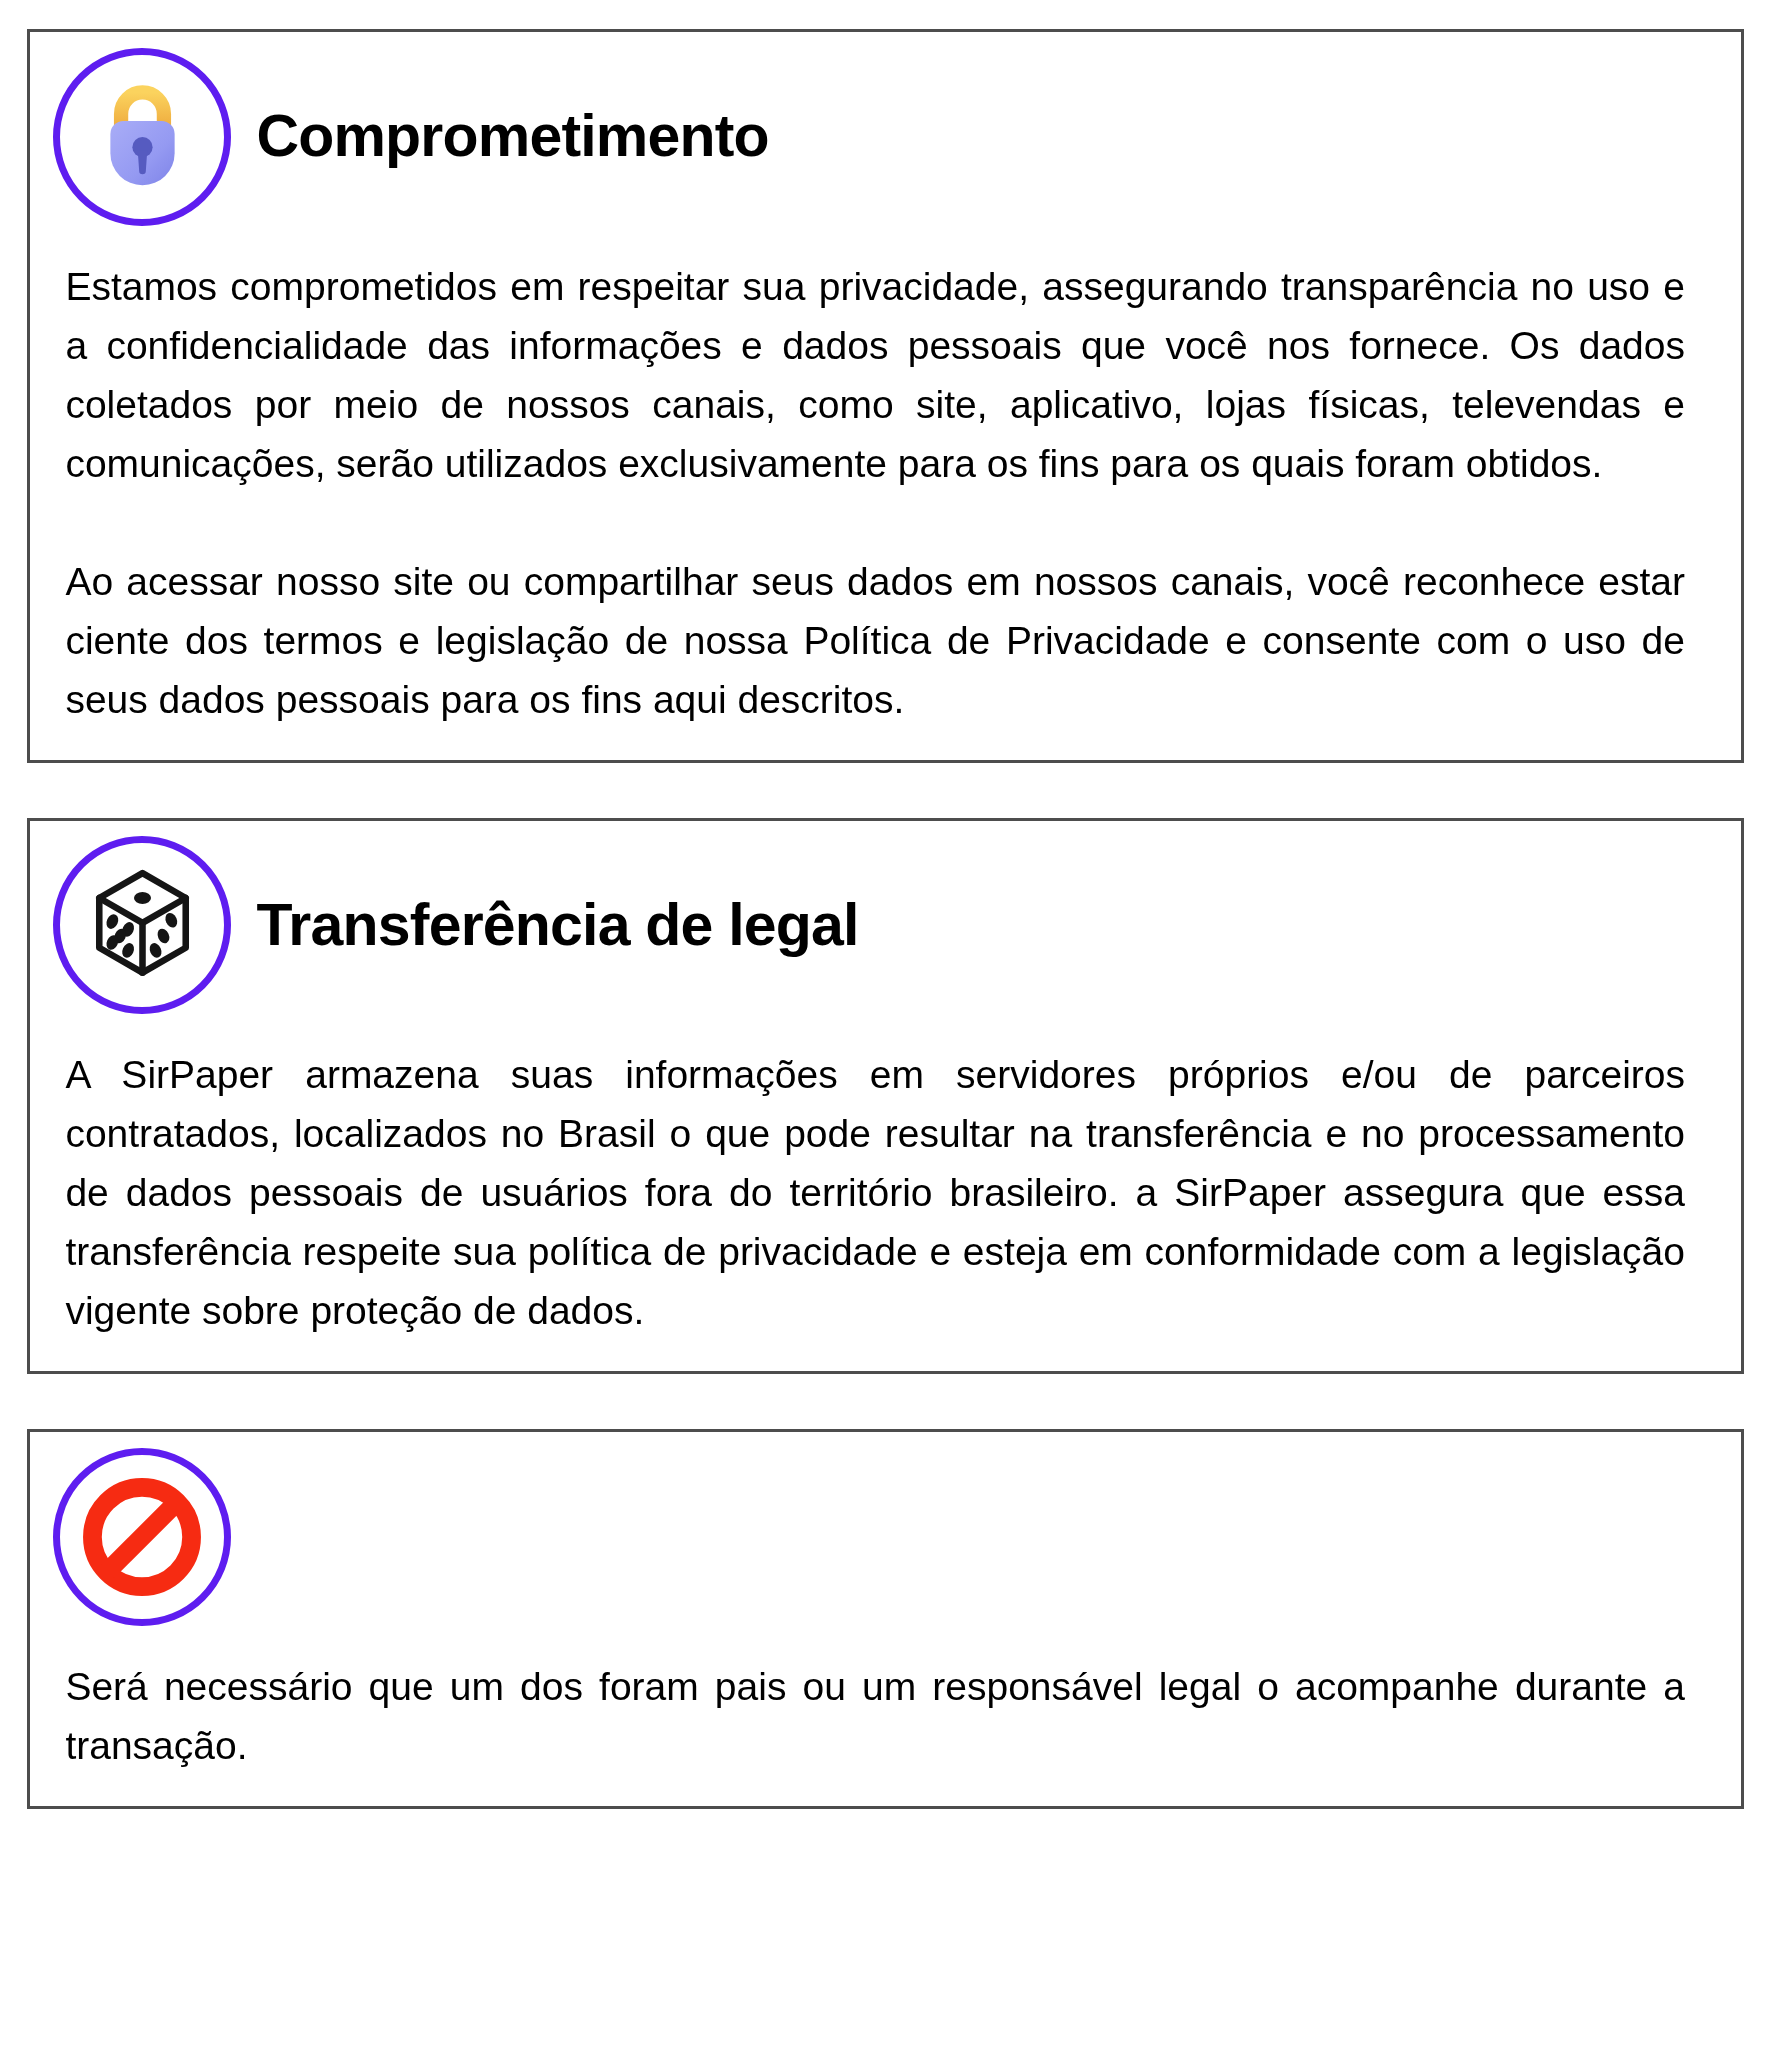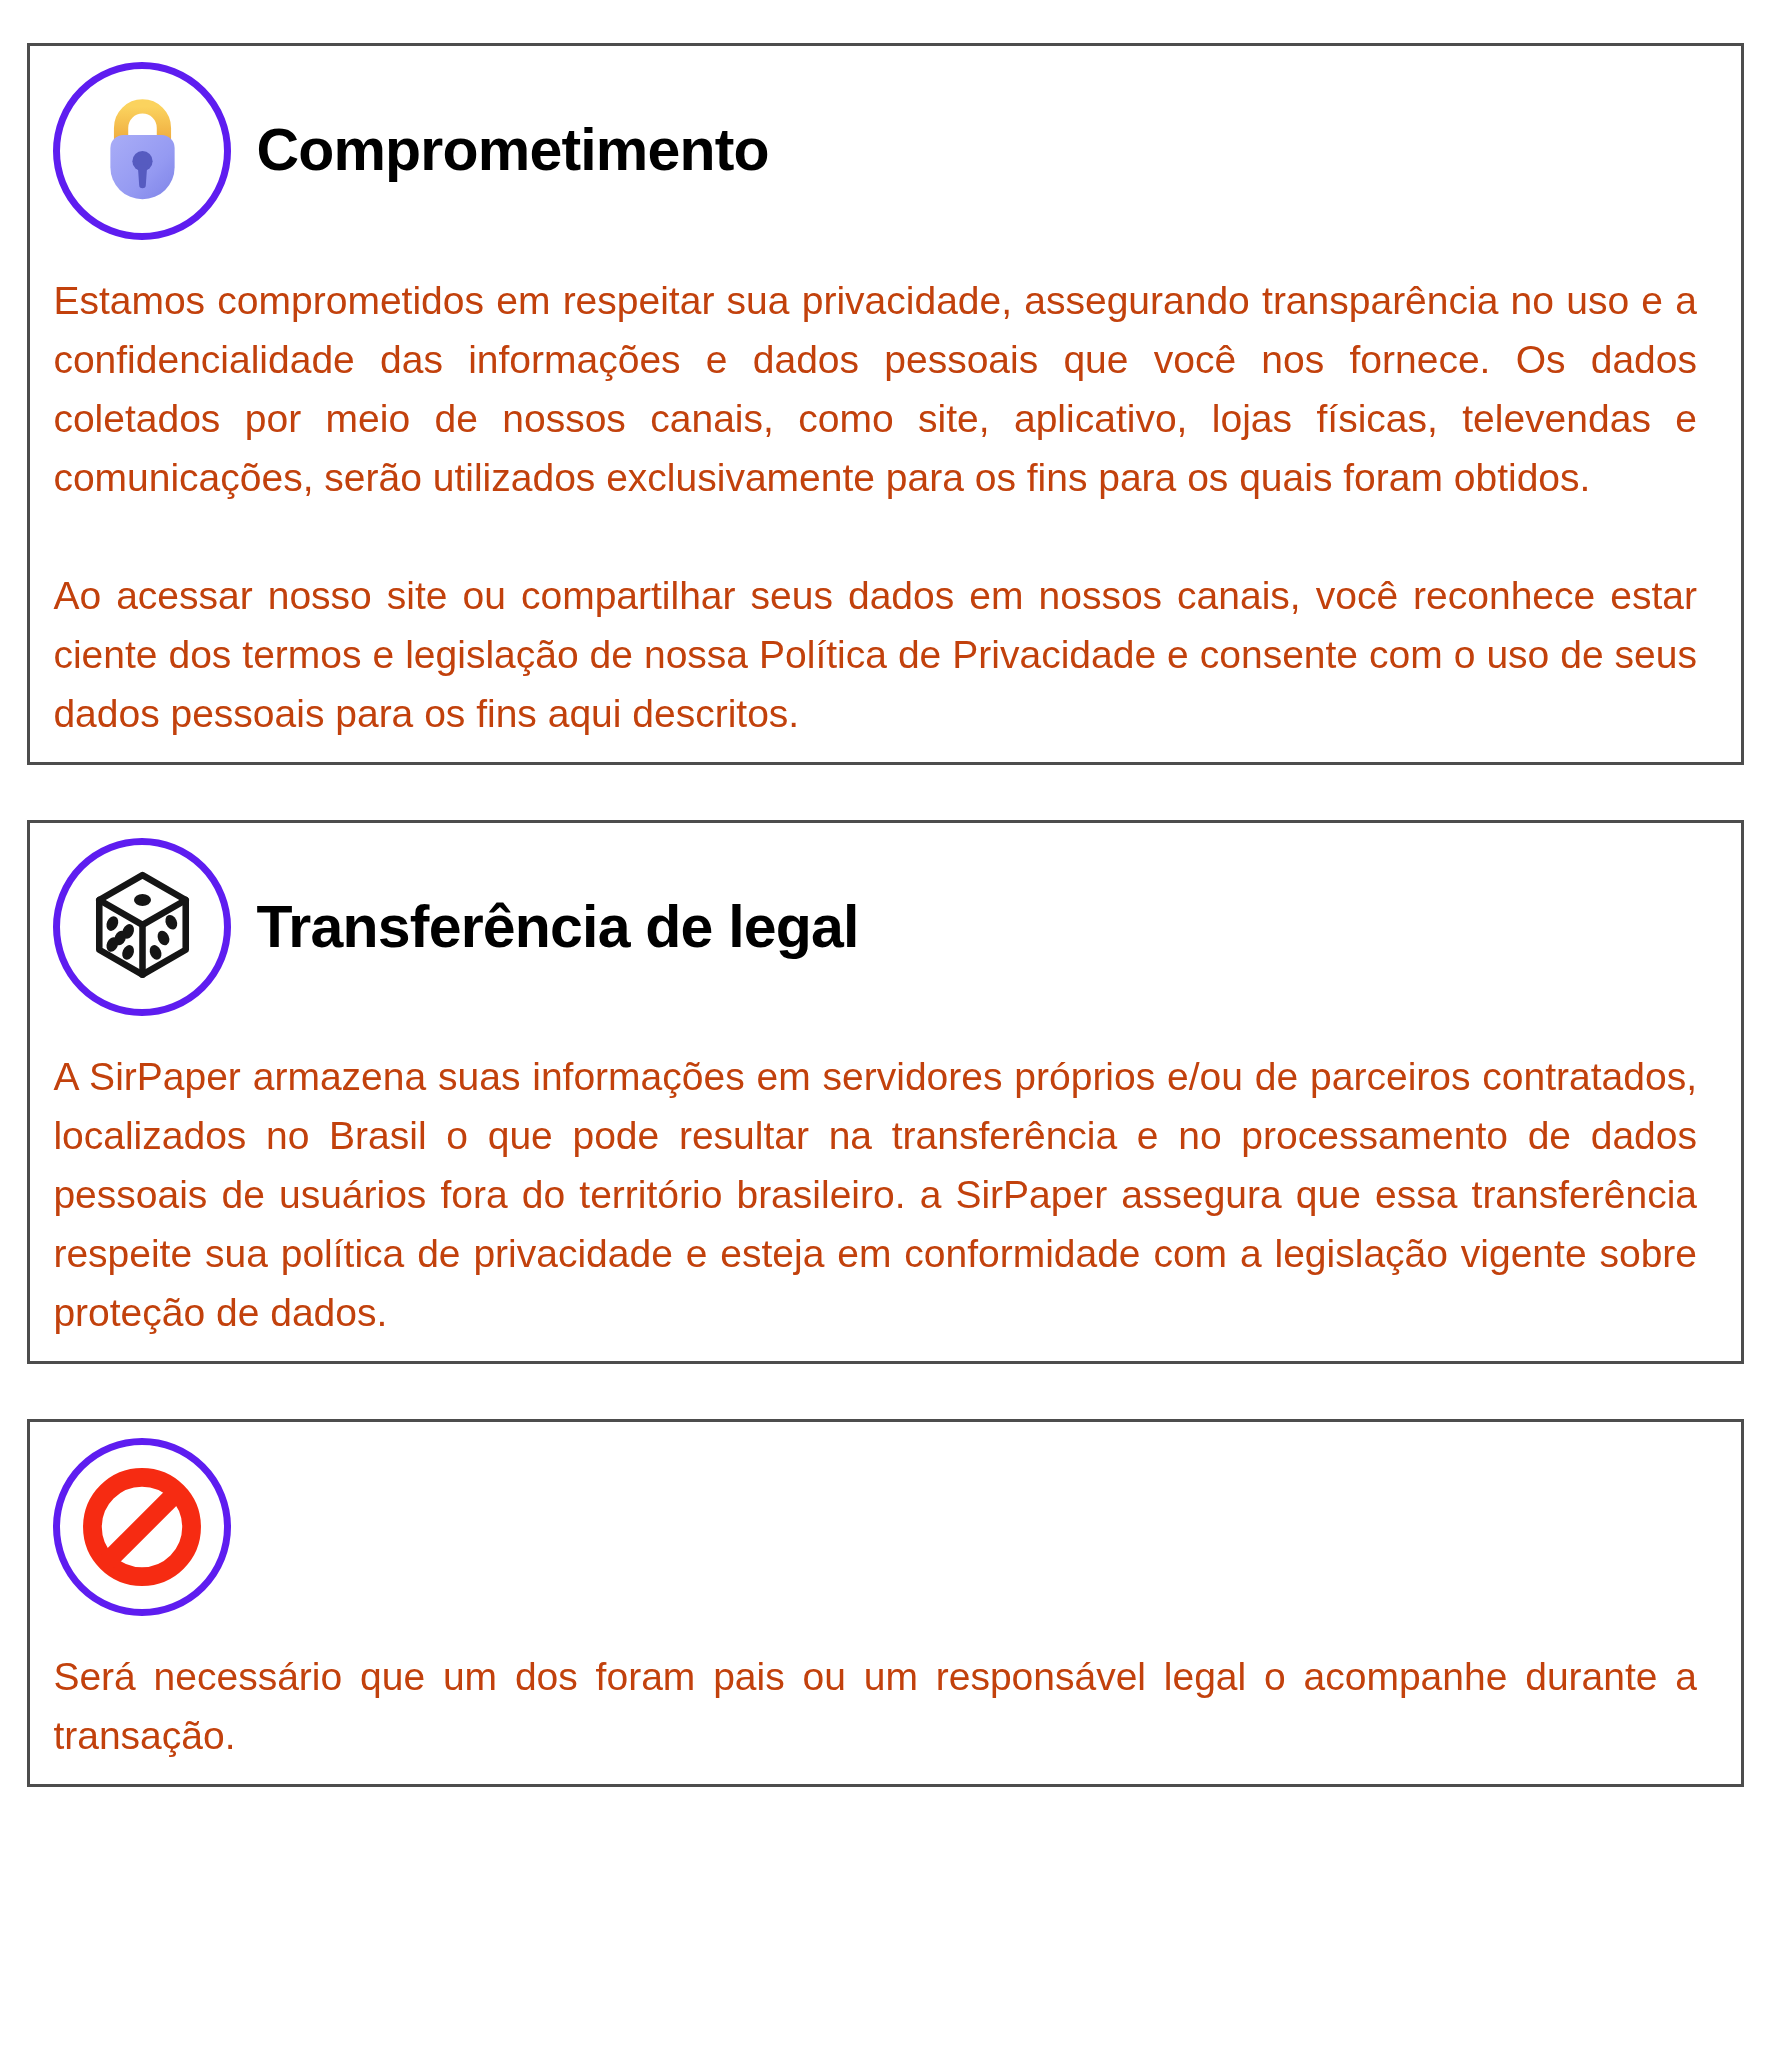--- a/index.html
+++ b/index.html
@@ -7,21 +7,21 @@
     padding: 0;
     background: #ffffff;
     width: 1771px;
     height: 2066px;
     overflow: hidden;
     font-family: "Liberation Sans", sans-serif;
   }
   .page {
     box-sizing: border-box;
     width: 1771px;
-    padding-top: 43px;
+    padding-top: 29px;
   }
   .card {
     background: #ffffff;
     border: 3.9px solid #4d4d4d;
     margin: 0 27px 55px 27px;
     padding: 15.6px 44px 19px 23.4px;
   }
   .card:last-child { margin-bottom: 0; }
   .card-header {
     display: flex;
@@ -43,25 +43,25 @@
   .card-title {
     margin: 0;
     font-size: 59px;
     line-height: 1.1;
     font-weight: 700;
     color: #000000;
     letter-spacing: -0.8px;
   }
   .card-body { margin-top: 31px; }
   .card-body p {
-    margin: 0;
+    margin: 12px;
     font-size: 39px;
     line-height: 59px;
     text-align: justify;
-    color: #c2410c;
+    color: #000000;
   }
   .card-body p + p { margin-top: 59px; }
   svg { display: block; }
 </style>
 </head>
 <body>
 
 <div class="page">
 
   <section class="card">

